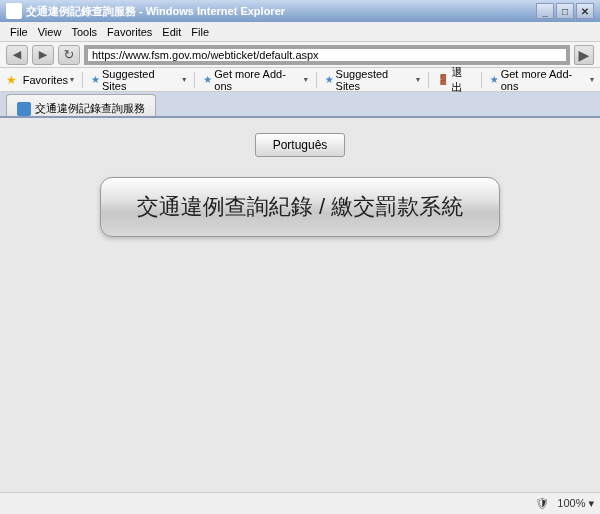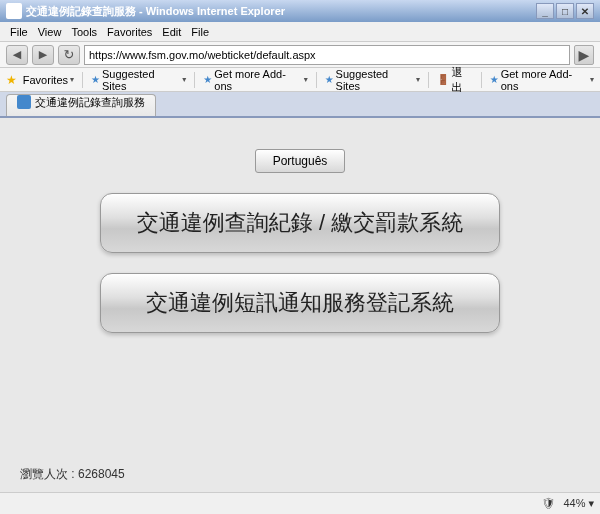--- a/index.html
+++ b/index.html
@@ -86,21 +86,21 @@
       display: flex;
       align-items: center;
       justify-content: center;
       cursor: pointer;
       font-size: 11px;
       color: #555;
     }
     .address-input {
       flex: 1;
       height: 20px;
-      border: 1px solid #a3a3a3;
+      border: 4px solid #a3a3a3;
       padding: 0 4px;
       font-size: 11px;
       background: #fff;
     }
     .go-btn {
       width: 20px;
       height: 20px;
       background: linear-gradient(to bottom, #e8e8e8, #d0d0d0);
       border: 1px solid #aaa;
       border-radius: 2px;
@@ -155,42 +155,42 @@
       border-bottom: 2px solid #8899bb;
     }
     .tab {
       height: 22px;
       padding: 0 10px;
       background: linear-gradient(to bottom, #f5f5f5, #e8e8e8);
       border: 1px solid #aaa;
       border-bottom: none;
       border-radius: 4px 4px 0 0;
       display: flex;
-      align-items: flex-start;
+      align-items: flex-end;
       font-size: 11px;
       cursor: pointer;
       color: #000;
       max-width: 180px;
       overflow: hidden;
       white-space: nowrap;
     }
     .tab-icon {
       width: 14px;
       height: 14px;
       margin-right: 4px;
       background: #4488cc;
       border-radius: 2px;
       display: inline-block;
       flex-shrink: 0;
     }
 
     
     .page-content {
       background: #e8e8e8;
-      padding: 26px 20px;
+      padding: 10px 20px;
       min-height: 380px;
       position: relative;
     }
 
     
     .lang-buttons {
       display: flex;
       justify-content: center;
       gap: 30px;
       margin-bottom: 20px;
@@ -332,27 +332,23 @@
 </div>
 
 <div class="page-content" style="position:relative; height: 380px;">
 
   <div class="lang-buttons">
     <button class="lang-btn">Português</button>
   </div>
 
   <div class="main-btn-container">
     <button class="main-btn">交通違例查詢紀錄 / 繳交罰款系統</button>
-    <button class="main-btn">交通違例短訊通知服務登記系統</button>
   </div>
 
-  <div class="visitor-count">
-    <span>瀏覽人次 : 6268045</span>
-  </div>
 </div>
 
 <div class="status-bar">
   <span></span>
   <span style="margin-left:auto; display:flex; gap:8px; align-items:center;">
     <span>🛡</span>
-    <span>44% ▾</span>
+    <span>100% ▾</span>
   </span>
 </div>
 
 </body></html>

